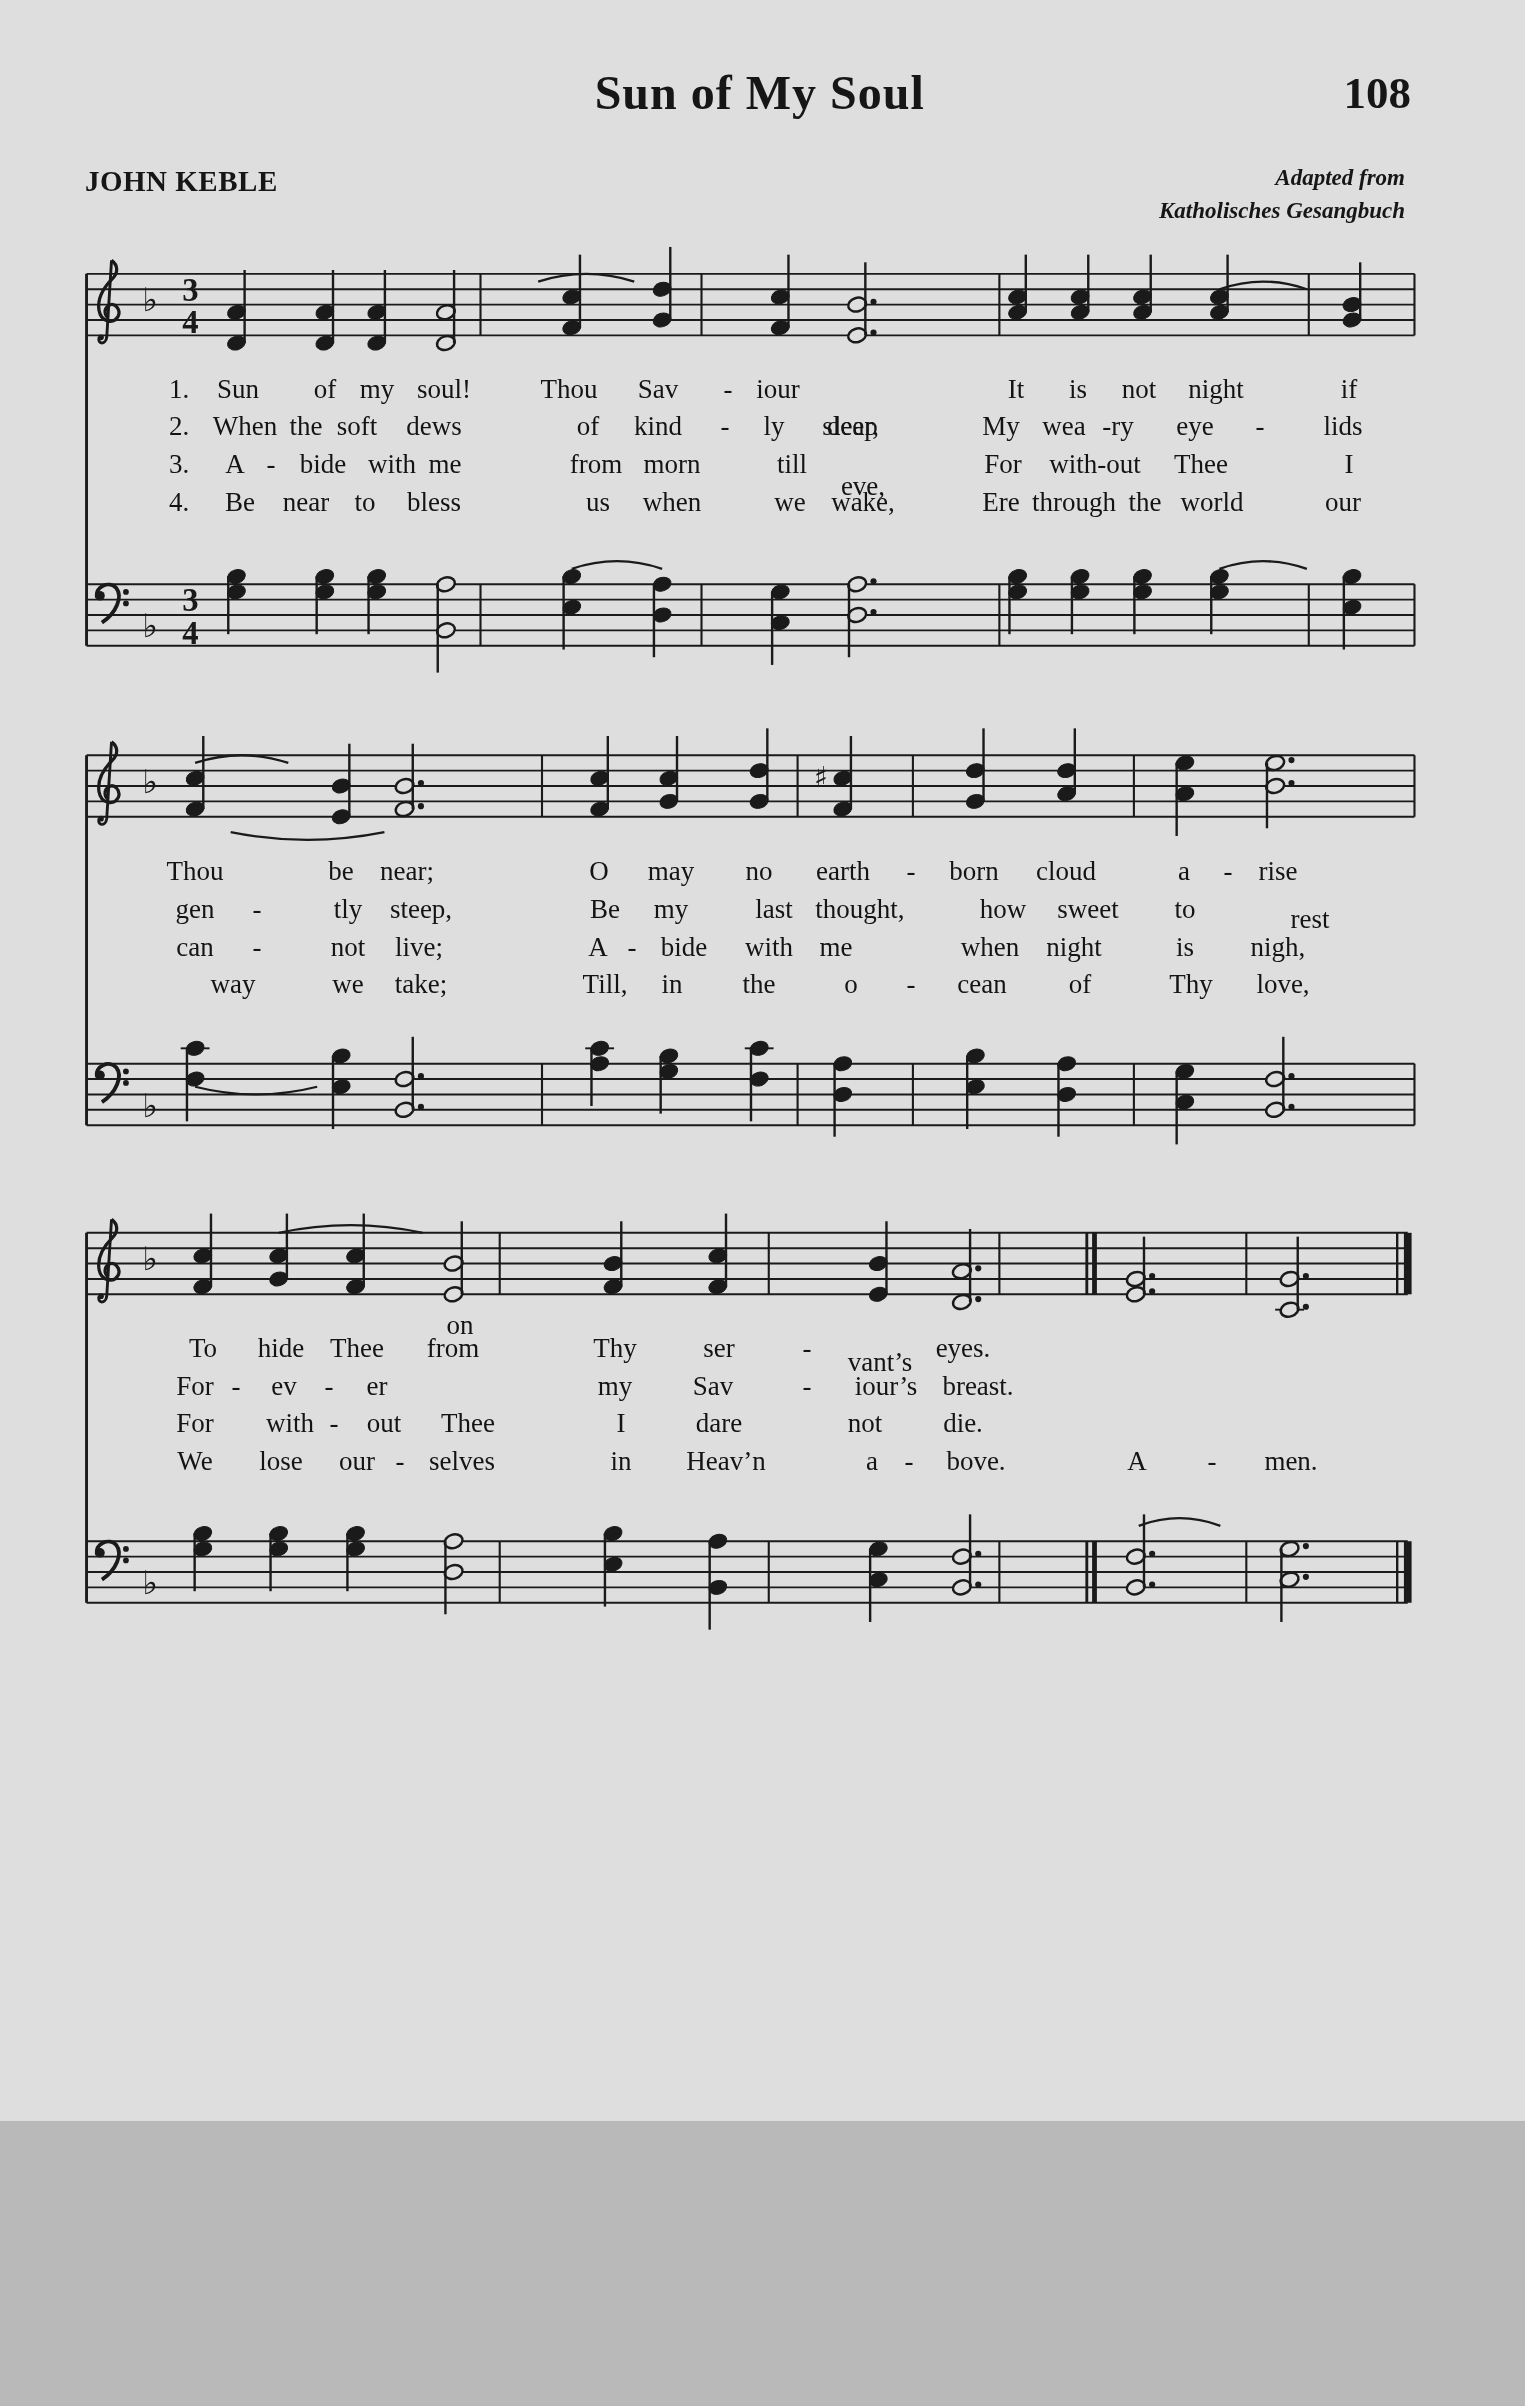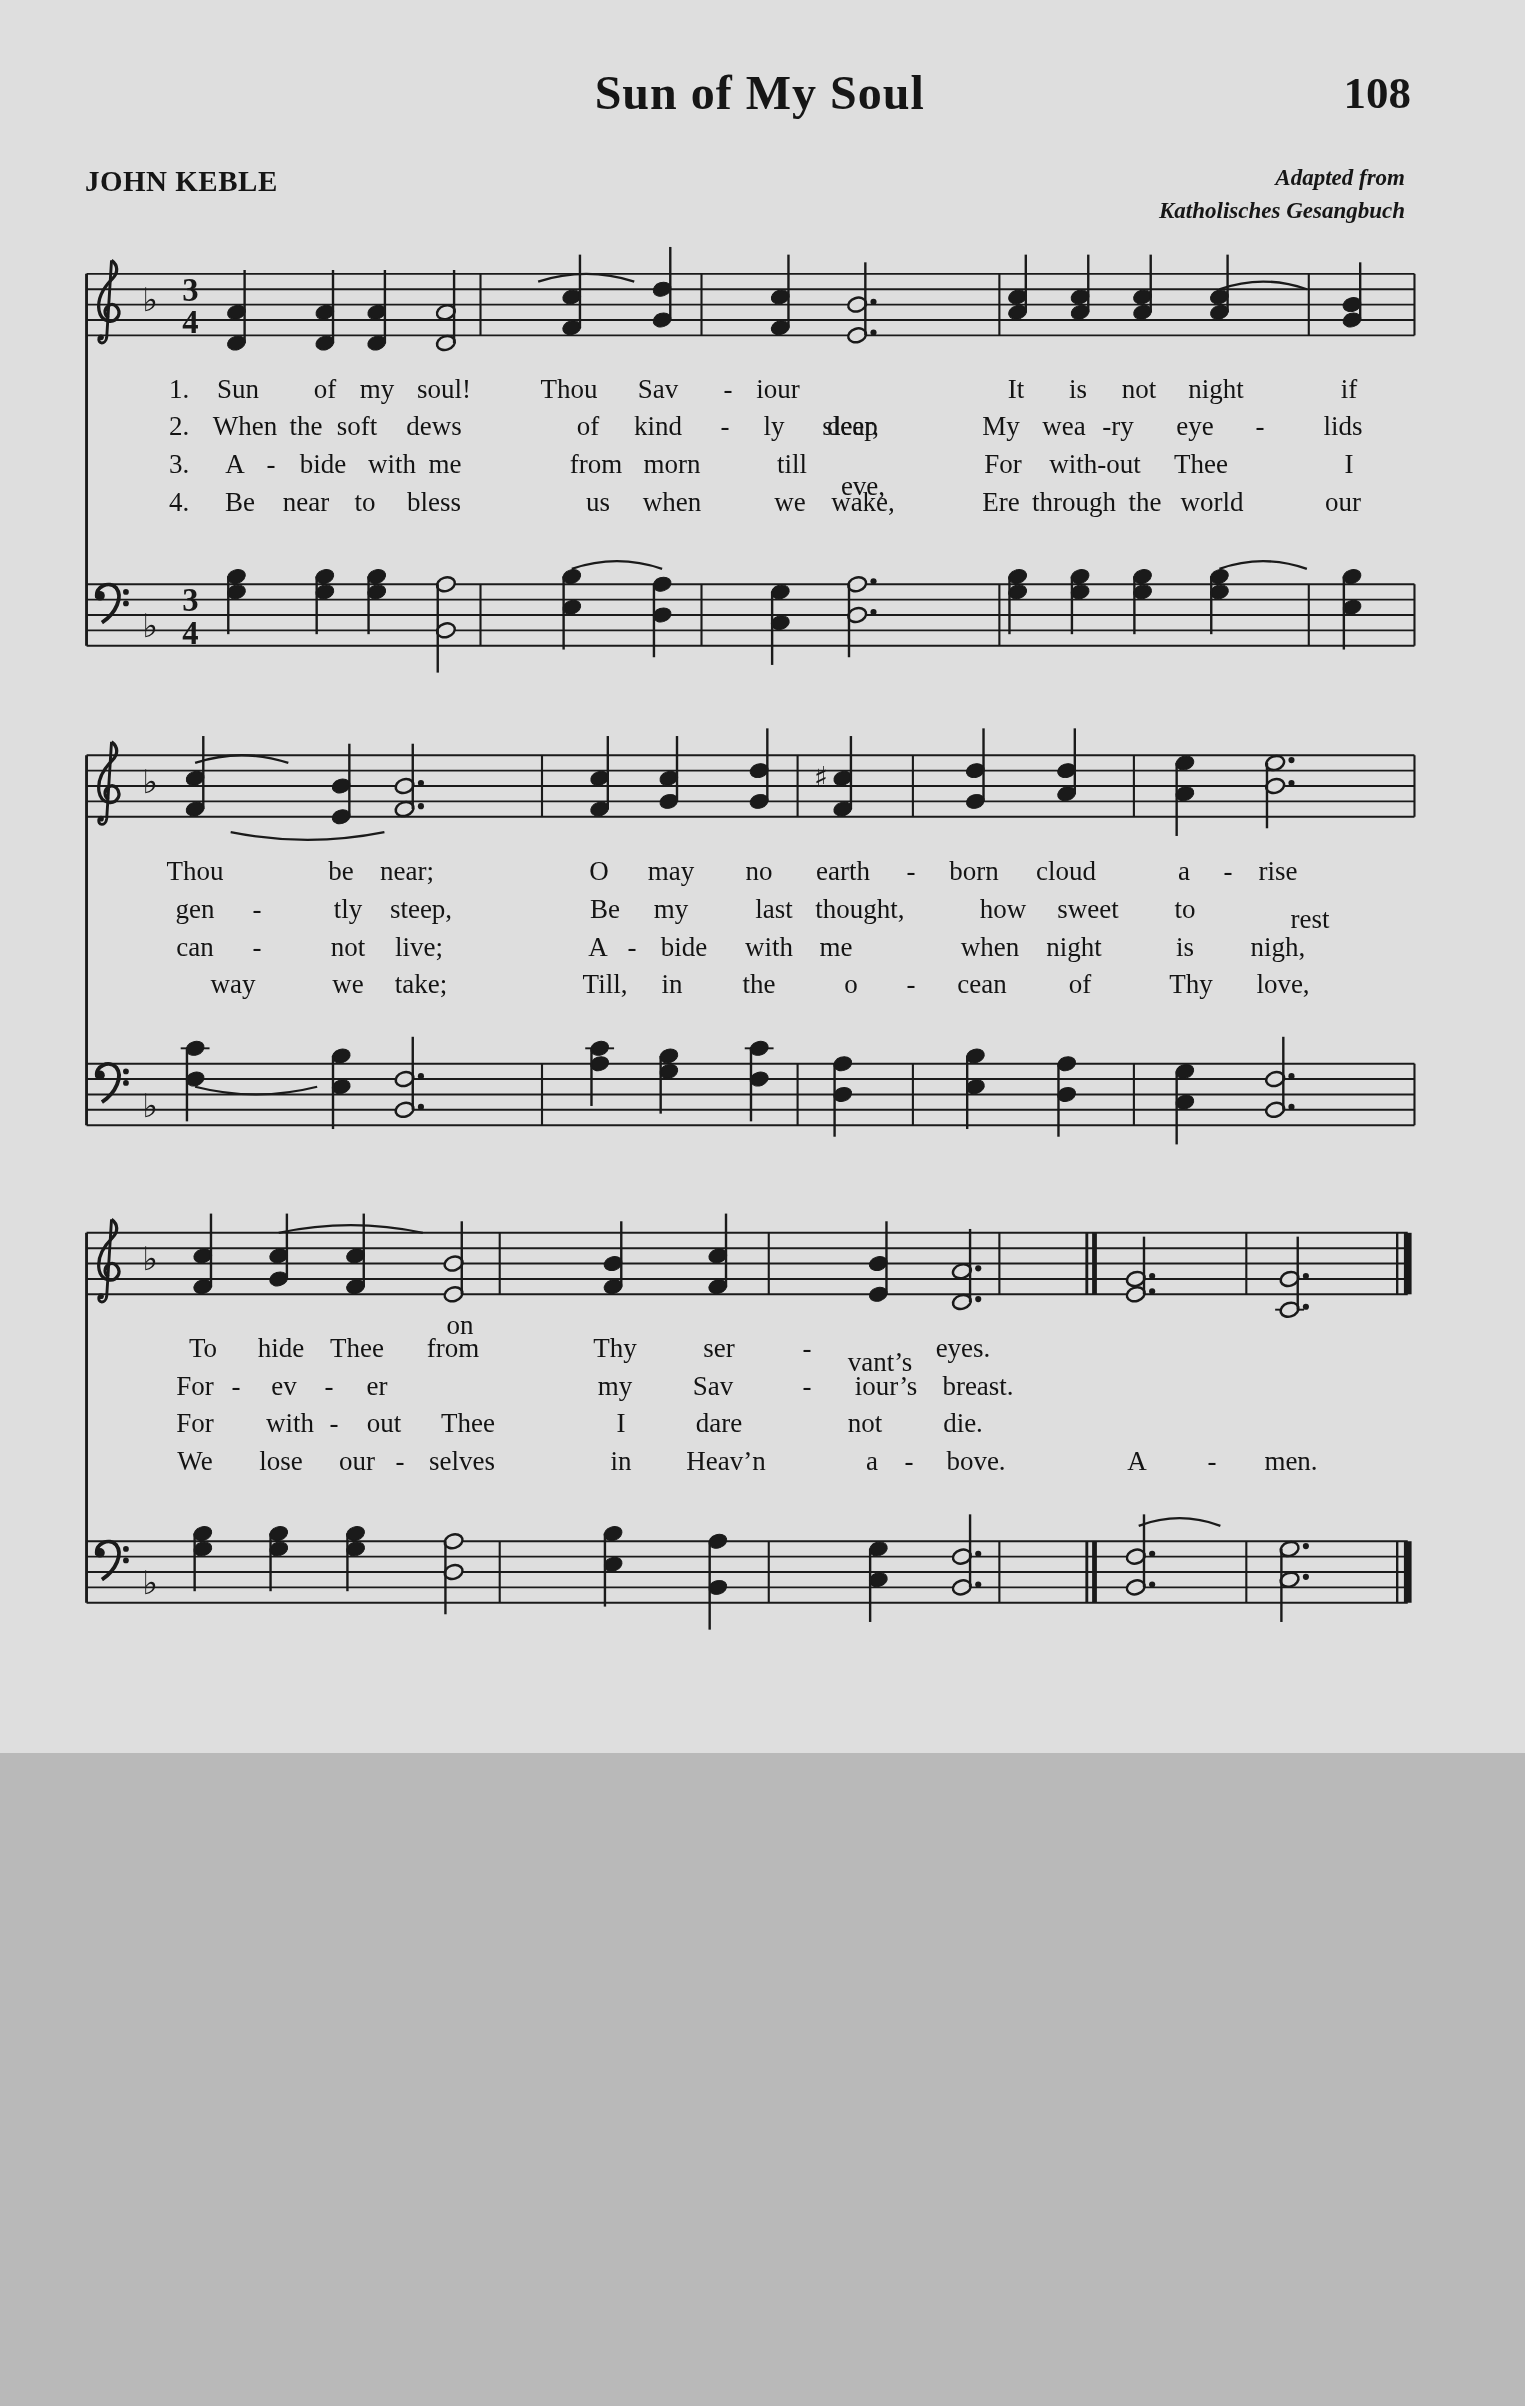--- a/index.html
+++ b/index.html
@@ -1,16 +1,16 @@
 <!DOCTYPE html>
 <html><head>
 <meta charset="utf-8">
 <style>
   html,body{margin:0;padding:0;background:#b9b9b9;}
-  .page{position:relative;width:1526px;height:1753px;background:#dedede;overflow:hidden;
+  .page{position:relative;width:1526px;height:2121px;background:#dedede;overflow:hidden;
         font-family:"Liberation Serif", serif;color:#161616;}
   .abs{position:absolute;white-space:nowrap;}
   .title{font-size:48px;font-weight:bold;letter-spacing:1px;}
   .number{font-size:45px;font-weight:bold;text-align:right;}
   .author{font-size:29px;font-weight:bold;letter-spacing:0.5px;}
   .credit{font-size:23px;font-weight:bold;font-style:italic;}
   .lyric{position:absolute;transform:translateX(-50%);white-space:nowrap;
          font-size:27px;color:#141414;}
   svg.music{position:absolute;left:0;top:0;}
 </style>

